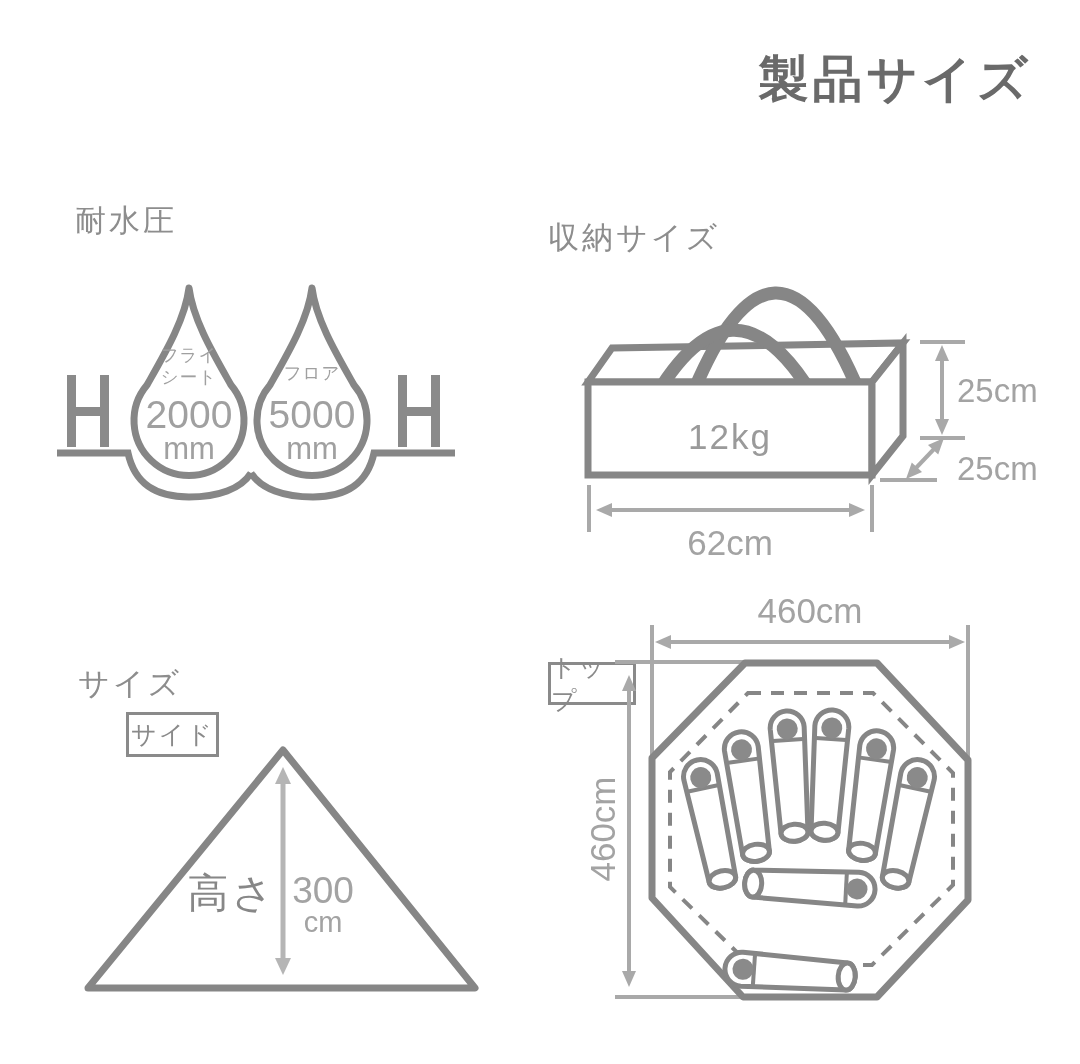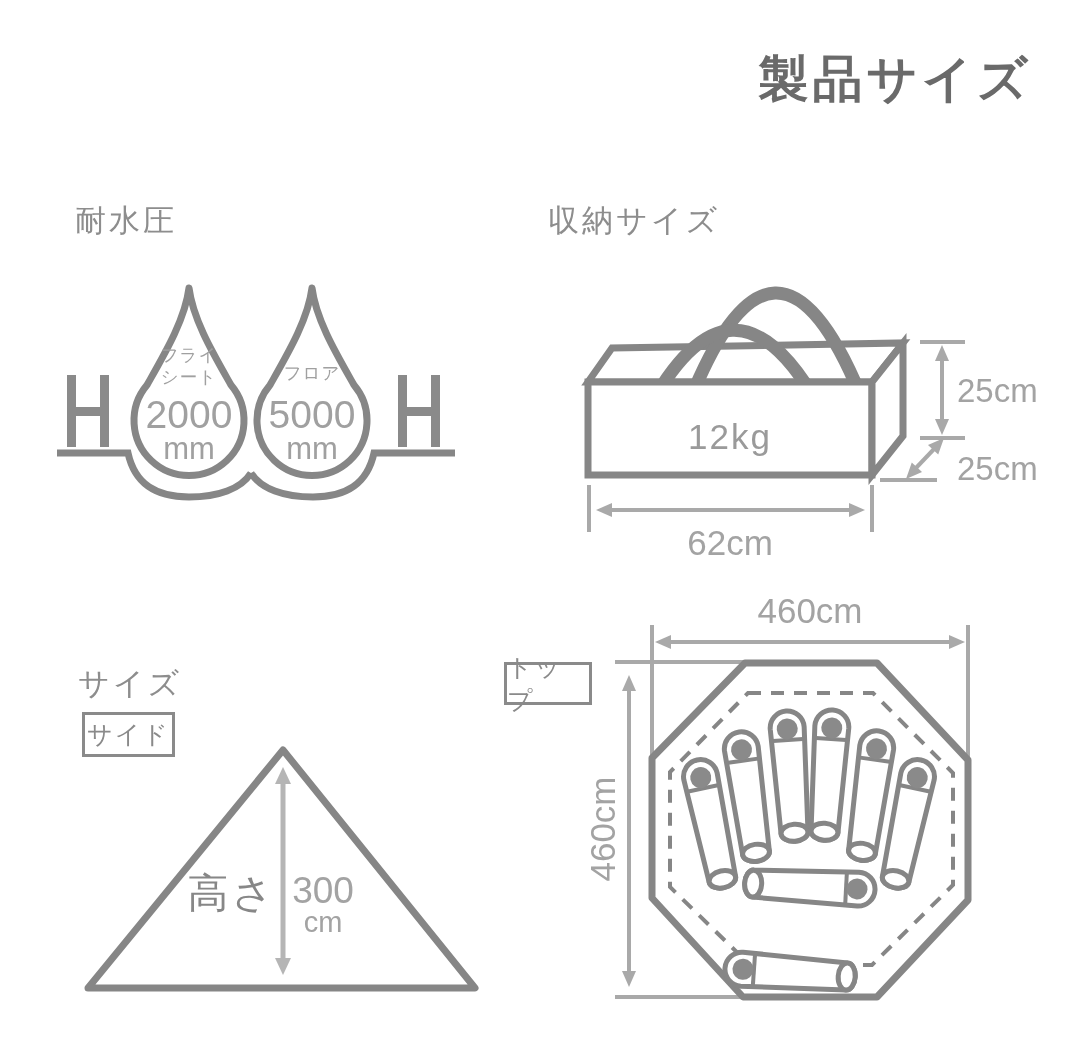--- a/index.html
+++ b/index.html
@@ -2,21 +2,21 @@
 <html><head>
 <meta charset="utf-8">
 <style>
   html,body{margin:0;padding:0;background:#e9e9e9;}
   .screen{position:relative;width:1080px;height:1064px;background:#ffffff;overflow:hidden;
           font-family:"Liberation Sans",sans-serif;text-decoration:underline;}
   .abs{position:absolute;}
   .title{right:48px;top:46px;font-size:50px;font-weight:600;color:#6a6a6a;letter-spacing:4px;}
   .heading{font-size:31px;color:#8d8d8d;letter-spacing:3px;font-weight:500;}
   .tag{position:absolute;border:3px solid #8a8a8a;color:#8a8a8a;font-size:25px;
-       display:flex;align-items:center;justify-content:center;letter-spacing:2px;box-sizing:border-box;}
+       display:flex;align-items:center;justify-content:center;letter-spacing:2px;box-sizing:border-box;margin-left:44px;}
   svg{position:absolute;overflow:visible;}
   svg text{font-family:"Liberation Sans",sans-serif;}
   .fs{stroke:#868686;fill:none;}
   .fsw{stroke:#868686;fill:#ffffff;}
   .sw7{stroke-width:7;}
   .sw13{stroke-width:13;}
   .dim{stroke:#a9a9a9;stroke-width:4;fill:none;}
   .dimhead{fill:#a9a9a9;stroke:none;}
   .dtxt{fill:#a3a3a3;}
   .ltxt{fill:#a0a0a0;}
@@ -27,21 +27,21 @@
   .bagline{stroke:#868686;stroke-width:4;fill:none;}
 </style>
 </head>
 <body>
 
 <div class="screen">
 
   <div class="abs title">製品サイズ</div>
 
   <div class="abs heading" style="left:75px;top:200px;">耐水圧</div>
-  <div class="abs heading" style="left:548px;top:200px;">収納サイズ</div>
+  <div class="abs heading" style="left:548px;top:217px;">収納サイズ</div>
   <div class="abs heading" style="left:78px;top:663px;">サイズ</div>
 
   <svg style="left:55px;top:283px;" width="402" height="222" viewBox="0 0 402 222">
 
     <g>
       <rect x="12" y="92" width="9" height="72" class="hgray"></rect>
       <rect x="45" y="92" width="9" height="72" class="hgray"></rect>
       <rect x="12" y="124" width="42" height="9" class="hgray"></rect>
     </g>
 

